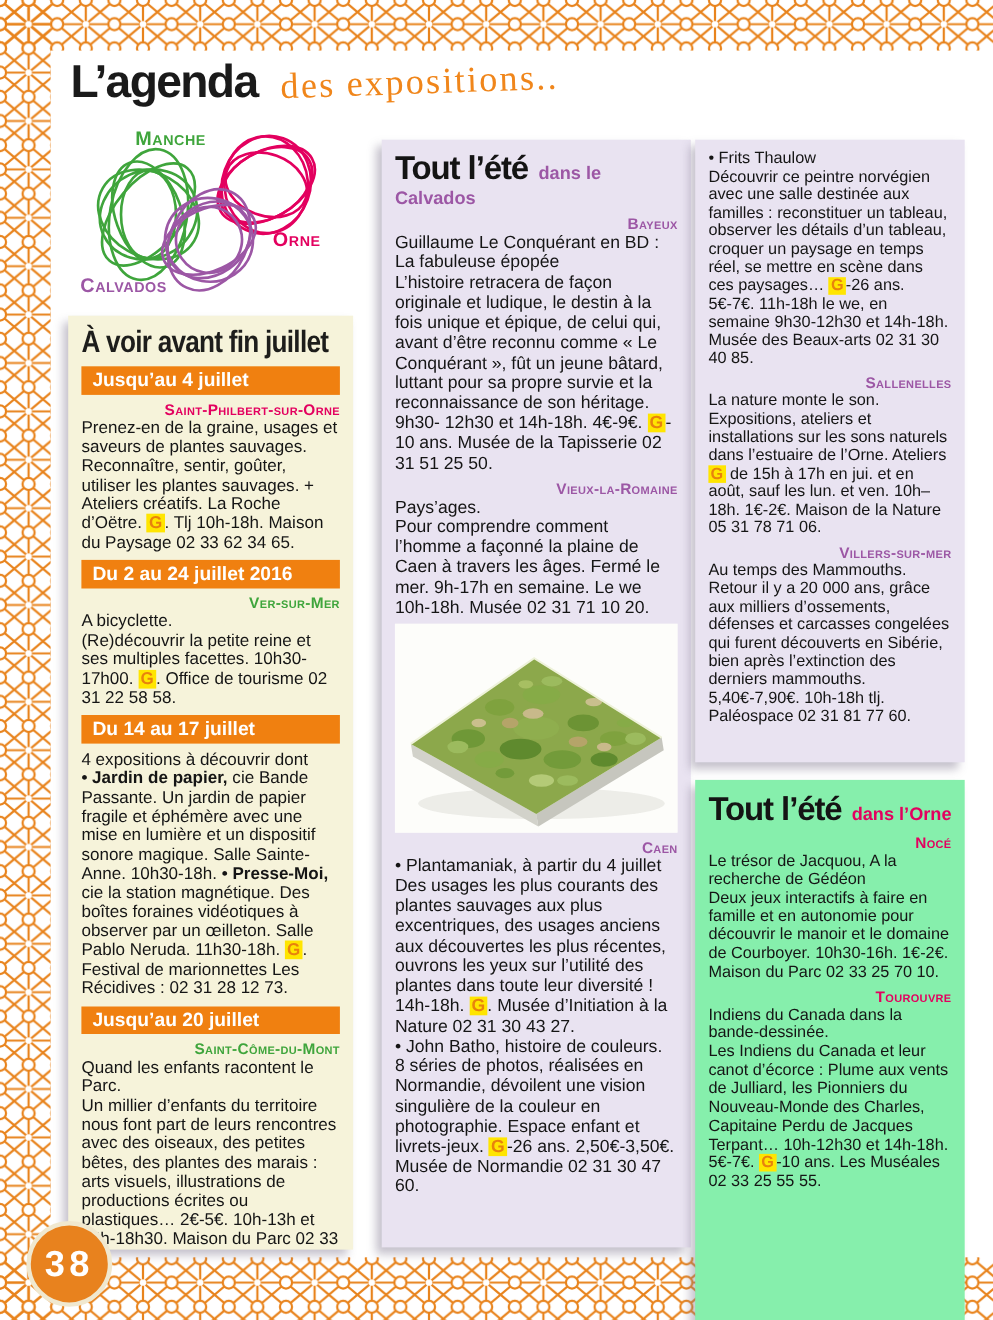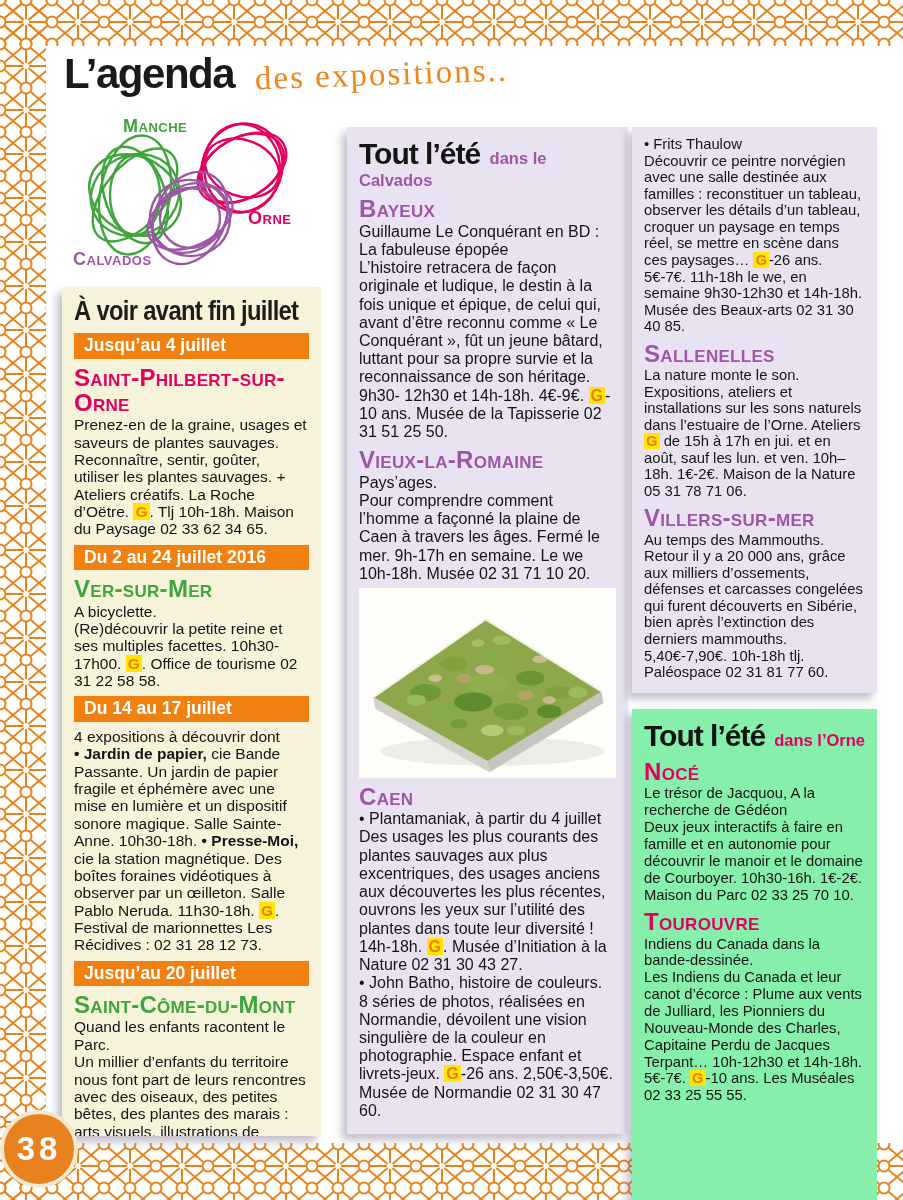--- a/index.html
+++ b/index.html
@@ -34,32 +34,32 @@
              white-space:nowrap;transform:scaleX(.85);transform-origin:left center;}
   .colhead{margin:2px 0 4px;}
   .colhead .big{font-size:30px;font-weight:bold;color:#141414;letter-spacing:-1px;}
   .colhead .sub{font-size:16.5px;font-weight:bold;margin-left:5px;}
   .c-purple{color:#9C57A5;}
   .c-crimson{color:#E3005F;}
   .c-green{color:#3FA53C;}
 
   .banner{background:#F08010;color:#fff;font-weight:bold;font-size:17.5px;
           padding:3px 10px;margin:7px 0 6px;}
-  .place{font-variant:small-caps;font-weight:bold;font-size:24px;margin:6px 0 1px;
-         letter-spacing:.3px;line-height:1.05;}
+  .place{font-variant:small-caps;font-weight:bold;font-size:14px;margin:6px 0 1px;
+         letter-spacing:.3px;line-height:1.05;text-align:right;}
   .para{margin:1px 0 4px;color:#151515;}
   .para .b{font-weight:bold;}
   .para .bl{font-weight:normal;display:block;}
   .para .nb{display:block;}
   .para .g{background:#FFE500;color:#E8820D;font-weight:bold;padding:0 2px;}
 
   .photo{margin:5px 0 3px;background:#fdfdfb;}
   .photo svg{display:block;}
 
-  .page-badge{position:absolute;left:0;top:1110px;width:78px;height:78px;border-radius:50%;
+  .page-badge{position:absolute;left:24px;top:1110px;width:78px;height:78px;border-radius:50%;
               background:#E8821E;border:4px solid #F0E8CF;display:flex;align-items:center;
               justify-content:center;color:#fff;font-size:33px;font-weight:bold;
               letter-spacing:4px;z-index:3;box-sizing:border-box;}
 </style>
 </head>
 <body>
 
 <div class="page">
 
   <svg class="pattern-layer" width="903" height="1200" aria-hidden="true">

